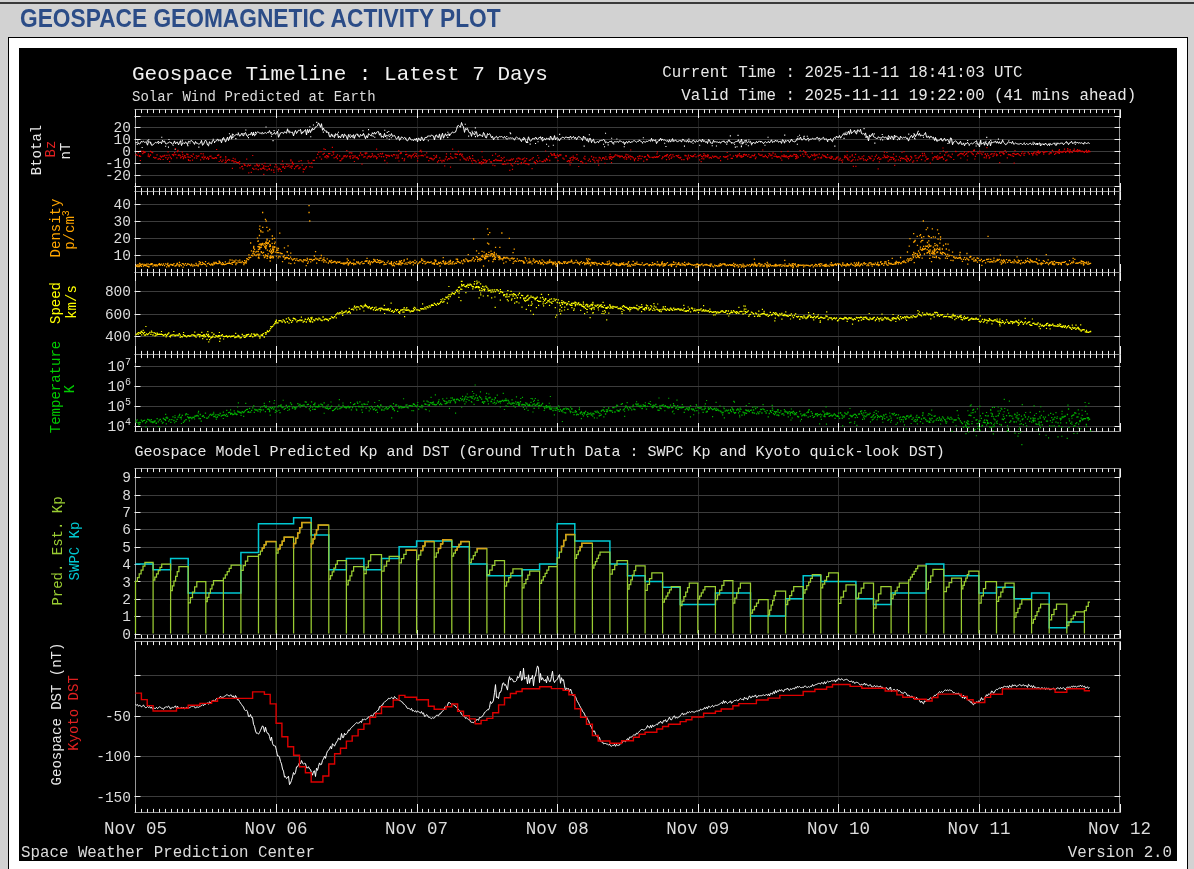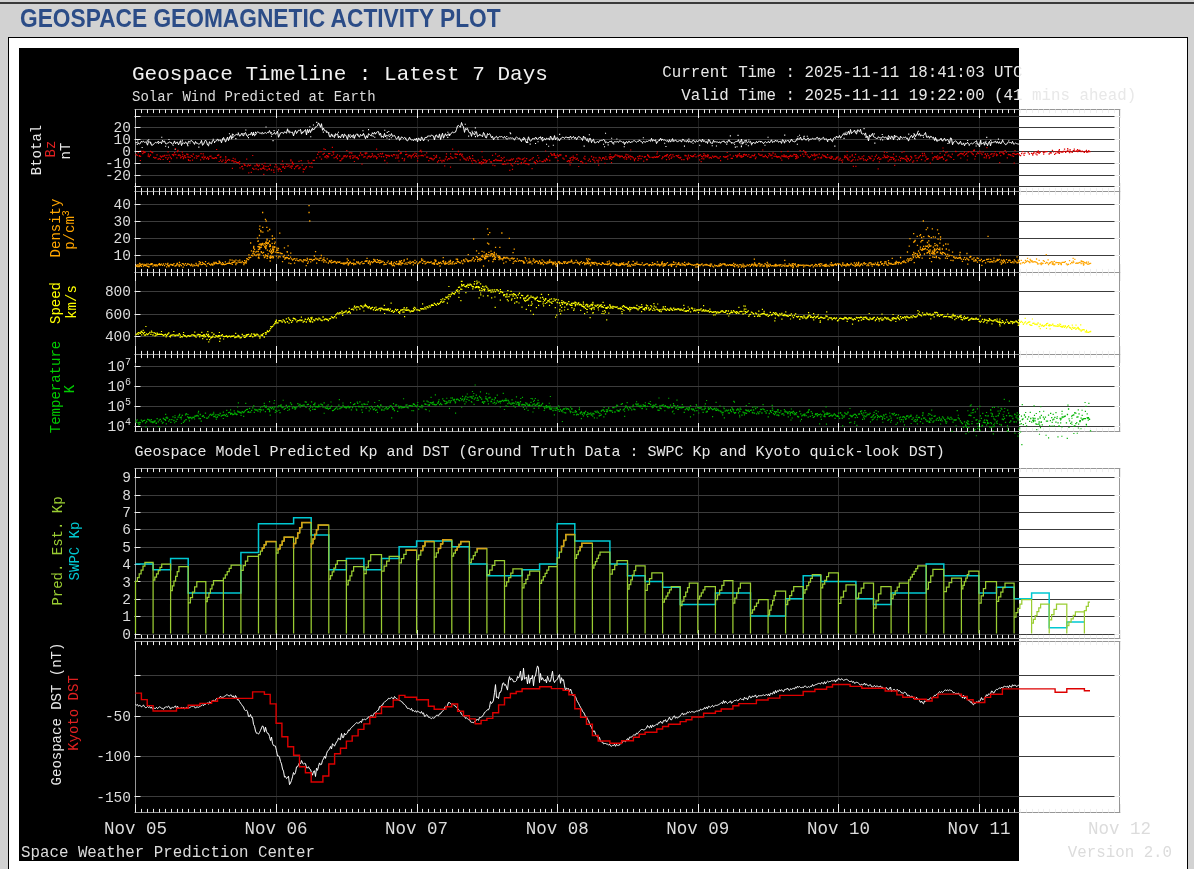--- a/index.html
+++ b/index.html
@@ -1,18 +1,18 @@
 <!DOCTYPE html>
 <html><head><meta charset="utf-8"><style>
 html,body{margin:0;padding:0;width:1194px;height:869px;overflow:hidden;background:#d2d2d2;}
 #topline{position:absolute;left:0;top:2px;width:1194px;height:2px;background:#3a3a3a;}
 #title{position:absolute;left:20px;top:3px;font-family:"Liberation Sans",sans-serif;font-weight:bold;
 font-size:26px;color:#2b4c87;transform:scaleX(0.874);transform-origin:0 0;white-space:nowrap;}
 #box{position:absolute;left:8px;top:37px;width:1178px;height:840px;border:1px solid #000;background:#fff;}
-#fig{position:absolute;left:19px;top:48px;width:1000px;height:813px;background:#000;}
+#fig{position:absolute;left:19px;top:48px;width:1158px;height:813px;background:#000;}
 </style></head>
 <body>
 <div id="topline"></div>
 <div id="title">GEOSPACE GEOMAGNETIC ACTIVITY PLOT</div>
 <div id="box"></div>
 <div id="fig">
 <svg width="1158" height="813" viewBox="0 0 1158 813">
 <path stroke="#2e2e2e" stroke-width="1" fill="none" d="M257.5 420.5V590.5M398.5 420.5V590.5M538.5 420.5V590.5M679.5 420.5V590.5M819.5 420.5V590.5M960.5 420.5V590.5"></path>
 <path stroke="#1e1e1e" stroke-width="1" fill="none" d="M257.5 61.5V143.5M398.5 61.5V143.5M538.5 61.5V143.5M679.5 61.5V143.5M819.5 61.5V143.5M960.5 61.5V143.5M257.5 143.5V224.5M398.5 143.5V224.5M538.5 143.5V224.5M679.5 143.5V224.5M819.5 143.5V224.5M960.5 143.5V224.5M257.5 224.5V306.5M398.5 224.5V306.5M538.5 224.5V306.5M679.5 224.5V306.5M819.5 224.5V306.5M960.5 224.5V306.5M257.5 306.5V383.5M398.5 306.5V383.5M538.5 306.5V383.5M679.5 306.5V383.5M819.5 306.5V383.5M960.5 306.5V383.5M257.5 593.5V764.5M398.5 593.5V764.5M538.5 593.5V764.5M679.5 593.5V764.5M819.5 593.5V764.5M960.5 593.5V764.5"></path>
 <path stroke="#3c3c3c" stroke-width="1" fill="none" d="M116.5 68.5H1100.5M116.5 79.5H1100.5M116.5 91.5H1100.5M116.5 103.5H1100.5M116.5 115.5H1100.5M116.5 127.5H1100.5M116.5 138.5H1100.5M116.5 156.5H1100.5M116.5 173.5H1100.5M116.5 190.5H1100.5M116.5 207.5H1100.5M116.5 243.5H1100.5M116.5 266.5H1100.5M116.5 288.5H1100.5M116.5 318.5H1100.5M116.5 338.5H1100.5M116.5 358.5H1100.5M116.5 378.5H1100.5M116.5 586.5H1100.5M116.5 568.5H1100.5M116.5 551.5H1100.5M116.5 533.5H1100.5M116.5 516.5H1100.5M116.5 499.5H1100.5M116.5 481.5H1100.5M116.5 464.5H1100.5M116.5 447.5H1100.5M116.5 429.5H1100.5M116.5 627.5H1100.5M116.5 668.5H1100.5M116.5 708.5H1100.5M116.5 748.5H1100.5"></path>

